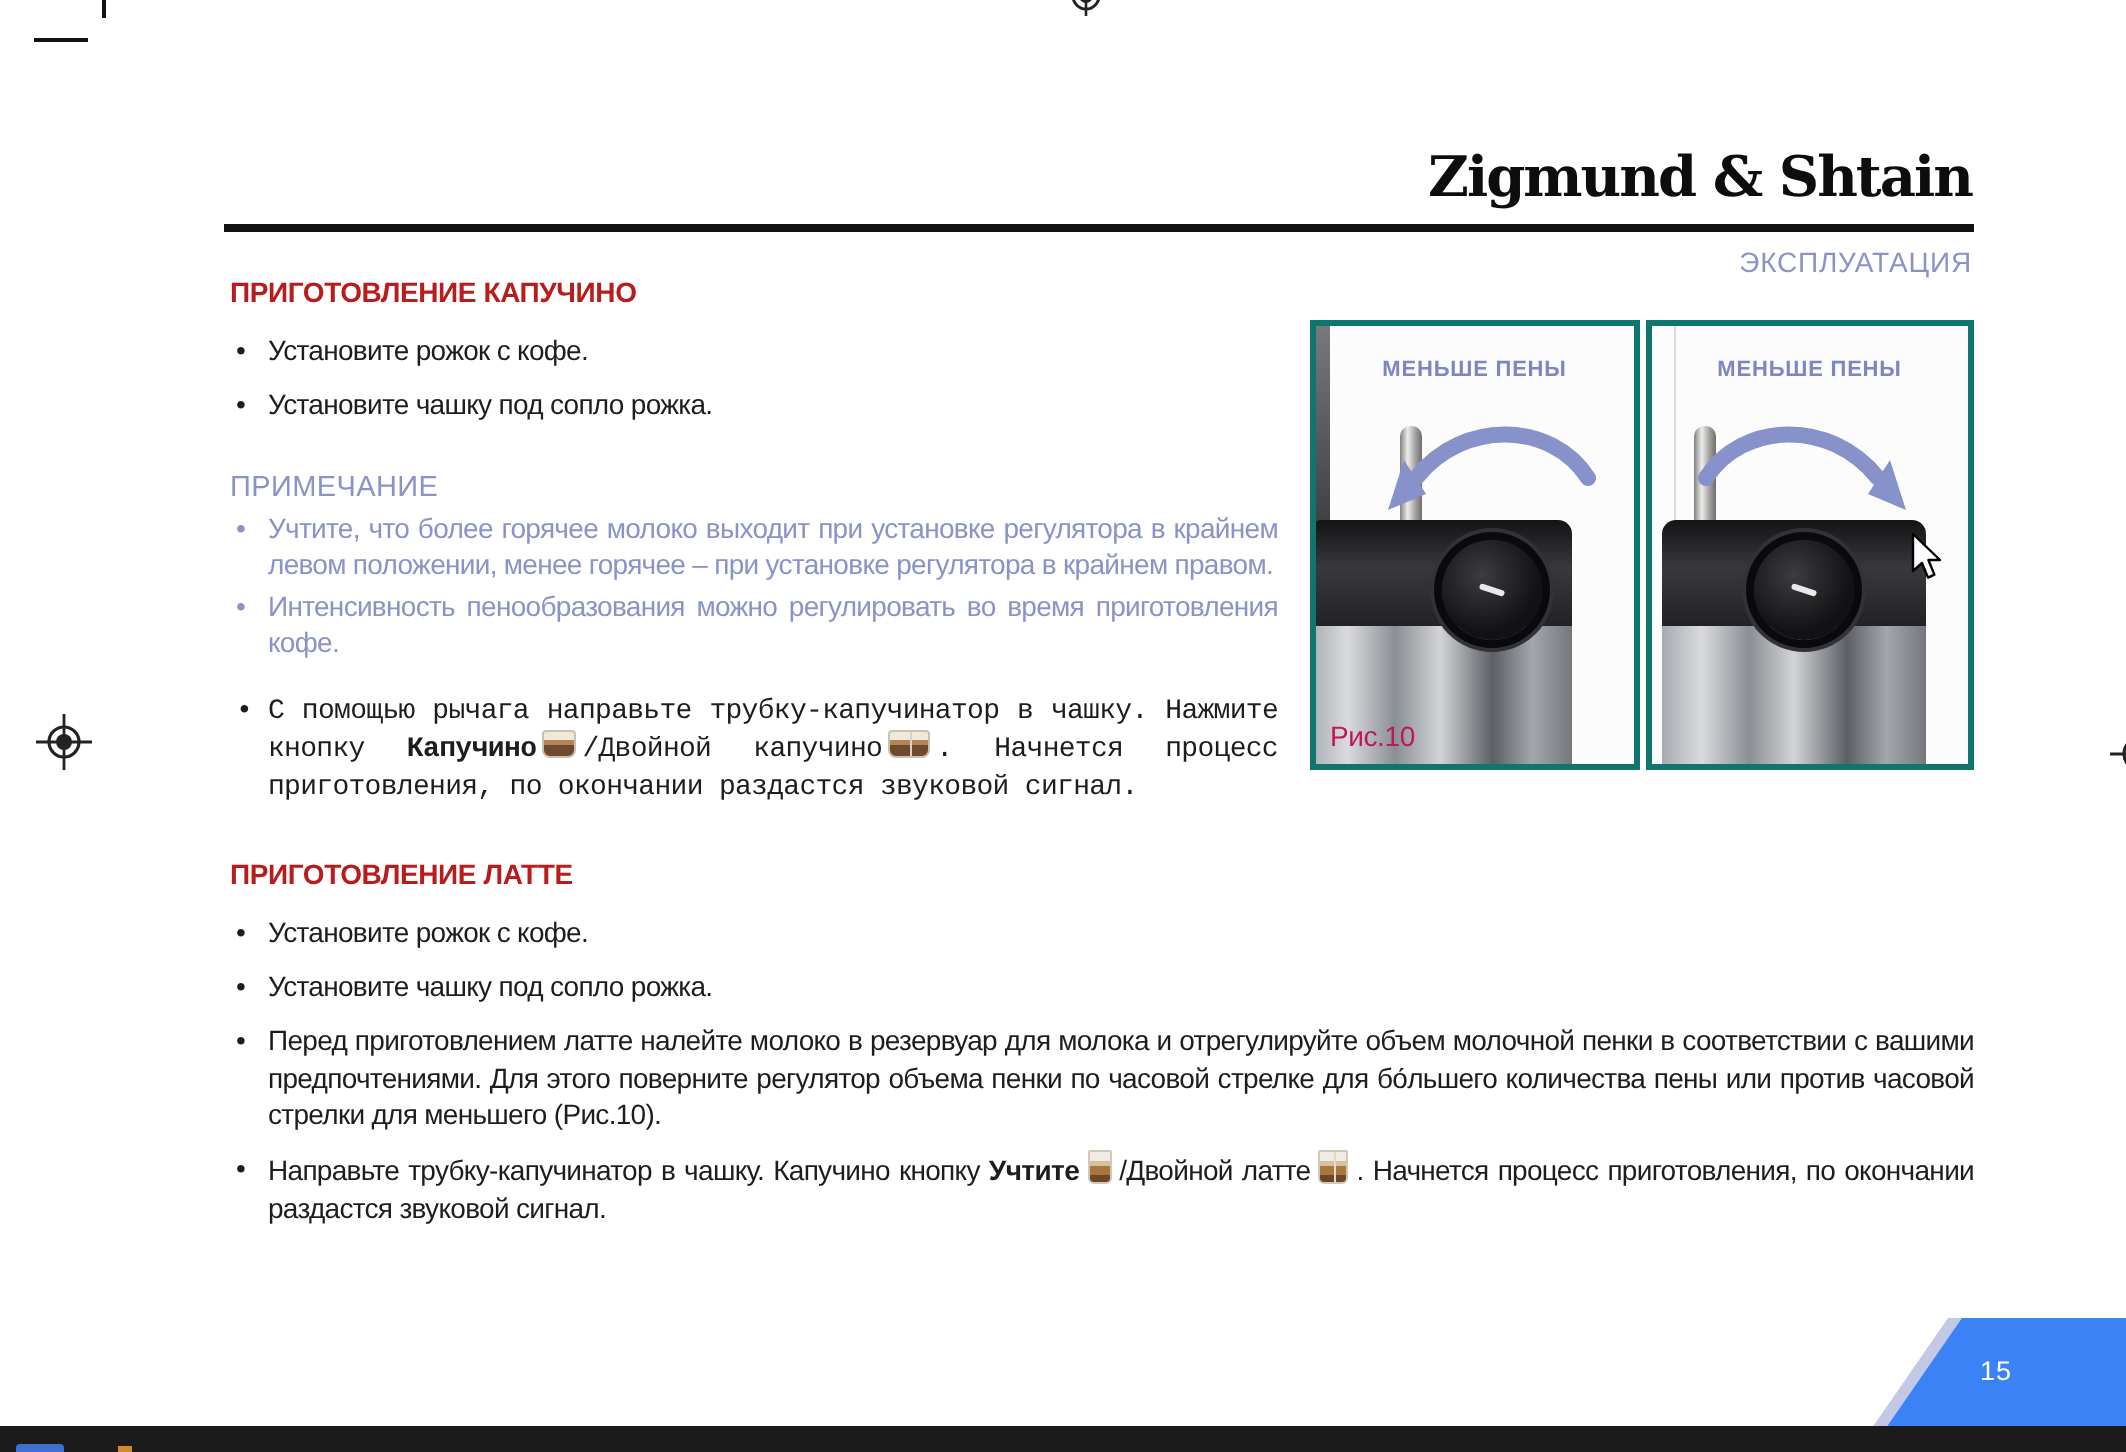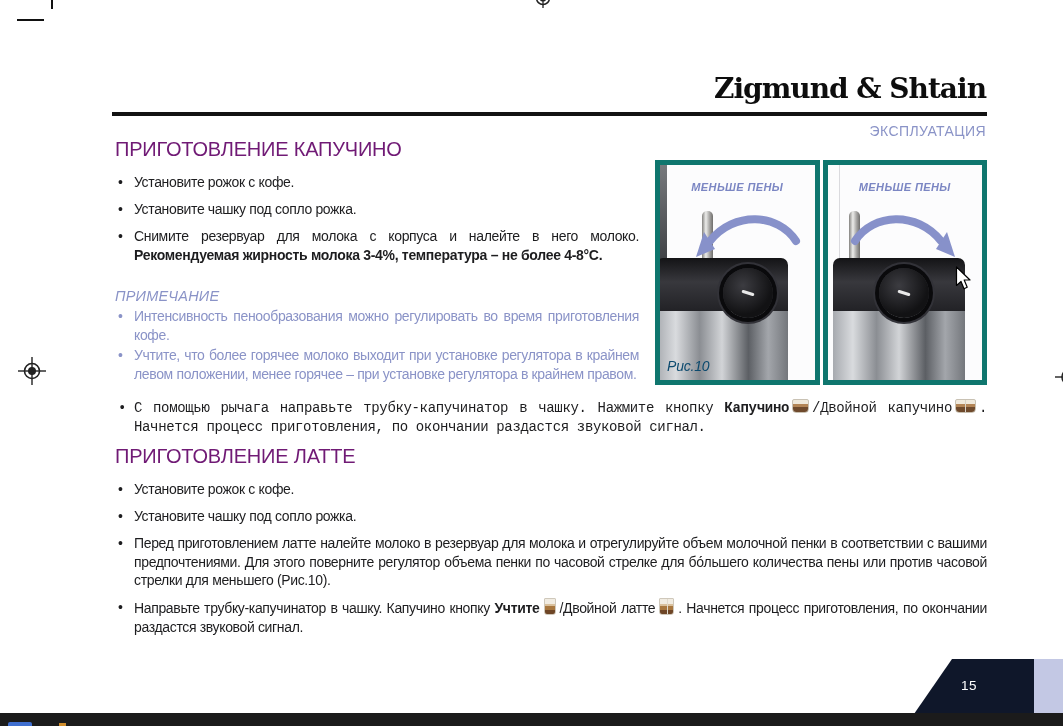--- a/index.html
+++ b/index.html
@@ -13,71 +13,71 @@
 
   
   .brand{position:absolute;top:72px;right:77px;font-family:"DejaVu Serif",serif;
          font-weight:bold;font-size:28px;letter-spacing:-1px;color:#0d0d0d;white-space:nowrap;}
   .header-rule{position:absolute;left:112px;top:112px;width:875px;height:4px;background:#121212;}
   .section-label{position:absolute;top:123px;right:77px;font-size:14px;font-weight:normal;
                  color:#8a93c7;letter-spacing:0.4px;}
 
   
   #main{position:absolute;left:115px;top:138px;width:872px;}
-  .doc-title{font-size:20px;font-weight:normal;color:#701a75;margin:0 0 12px 0;letter-spacing:-0.2px;}
+  .doc-title{font-size:14px;font-weight:bold;color:#b91c1c;margin:0 0 12px 0;letter-spacing:-0.2px;}
   .bullet{font-size:14px;line-height:18.5px;letter-spacing:-0.35px;text-align:justify;
           position:relative;padding-left:19px;margin:0 0 8.5px 0;}
   .bullet::before{content:"\2022";position:absolute;left:3px;top:0;}
   .note{margin-top:24px;color:#8a93c7;}
-  .note-title{font-size:14.5px;margin:0 0 3px 0;letter-spacing:0.2px;font-style:italic;}
+  .note-title{font-size:14.5px;margin:0 0 3px 0;letter-spacing:0.2px;}
   .note .bullet{color:#8a93c7;margin-bottom:2px;}
   .full-bullet{margin-top:16px;font-family:Liberation Mono, monospace;}
-  .latte-title{margin-top:9px;}
+  .latte-title{margin-top:26px;}
 
   
   .figure-float{float:right;width:332px;height:225px;margin:22px 0 14px 16px;display:flex;gap:3px;}
-  .panel{position:relative;flex:1;border:5px solid #0f766e;background:#fcfcfd;overflow:hidden;font-style:italic;}
+  .panel{position:relative;flex:1;border:3px solid #0f766e;background:#fcfcfd;overflow:hidden;}
   .panel-label{position:absolute;top:16px;left:0;width:100%;text-align:center;z-index:6;
                font-size:11px;font-weight:bold;color:#7b86c3;letter-spacing:0.4px;}
   .arrow-svg{position:absolute;top:32px;left:0;z-index:5;}
   .photo{position:absolute;bottom:0;height:169px;width:132px;}
   .photo.left-pos{left:-4px;}
   .photo.right-pos{left:5px;}
   .pin{position:absolute;top:0;width:11px;height:50px;border-radius:5px 5px 0 0;
        background:linear-gradient(90deg,#83827f,#ececea 35%,#a3a2a0 70%,#6f6e6c);}
   .cap{position:absolute;top:47px;left:0;width:100%;height:53px;border-radius:7px 7px 0 0;
        background:linear-gradient(180deg,#141416,#38383d 45%,#222226);}
   .knob{position:absolute;width:50px;height:50px;border-radius:50%;z-index:3;
         background:radial-gradient(circle at 40% 35%,#3c3c41,#121214 65%);
         box-shadow:0 0 0 4px #0a0a0c,0 0 0 6px #323238;}
   .knob-dash{position:absolute;top:50%;left:50%;width:13px;height:3px;background:#e9e9e9;
              border-radius:2px;transform:translate(-50%,-50%) rotate(18deg);}
   .cyl{position:absolute;top:100px;bottom:0;left:0;width:100%;
        background:linear-gradient(90deg,#a7aaaf 0%,#d9dbde 15%,#8b8e93 33%,#d2d4d7 50%,#5c5f64 70%,#a3a6ab 85%,#74777c 100%);}
   .edge-strip{position:absolute;left:0;top:0;width:7px;height:102px;
               background:linear-gradient(180deg,#77797d,#3c3e42);}
   .photo-edge-line{position:absolute;left:11px;top:0;width:1px;height:150px;background:#dadade;}
-  .fig-caption{position:absolute;left:7px;bottom:6px;z-index:7;font-size:14px;color:#0c4a6e;letter-spacing:-0.2px;}
+  .fig-caption{position:absolute;left:7px;bottom:6px;z-index:7;font-size:14px;color:#be185d;letter-spacing:-0.2px;}
 
   
   .cup-icon{display:inline-block;width:15px;height:12px;vertical-align:-1px;margin:0 3px;
             border:1px solid #c9c2b4;border-radius:2px 2px 4px 4px;position:relative;
             background:linear-gradient(180deg,#efe9dc 0 35%,#b38556 35% 55%,#6f4a2c 55% 100%);}
   .cup-icon.double{width:19px;}
   .cup-icon.double::after{content:"";position:absolute;left:50%;top:0;bottom:0;width:1px;background:#d8d2c6;}
   .latte-icon{display:inline-block;width:10px;height:15px;vertical-align:-2px;margin:0 4px;
               border:1px solid #cfc8bb;border-radius:1px 1px 3px 3px;position:relative;
               background:linear-gradient(180deg,#f1ece2 0 30%,#d9c09c 30% 45%,#a8773f 45% 75%,#6e4526 75% 100%);}
   .latte-icon.double{width:13px;}
   .latte-icon.double::after{content:"";position:absolute;left:50%;top:0;bottom:0;width:1px;background:#e0d9cc;}
 
   
   .page-tab-back{position:absolute;left:928px;top:659px;width:135px;height:55px;background:#c3c8e4;
                  clip-path:polygon(46px 0,135px 0,135px 55px,8px 55px);}
-  .page-tab{position:absolute;left:906px;top:659px;width:128px;height:55px;background:#0f172a;
+  .page-tab{position:absolute;left:935px;top:659px;width:128px;height:55px;background:#3b82f6;
             clip-path:polygon(46px 0,128px 0,128px 55px,8px 55px);}
   .page-tab span{position:absolute;left:55px;top:19px;color:#fff;font-size:13.5px;letter-spacing:0.5px;}
   .bottom-bar{position:absolute;left:0;bottom:0;width:100%;height:13px;background:#1b1b1b;}
   .tb-icon-blue{position:absolute;left:8px;bottom:0;width:24px;height:4px;background:#3f6fd0;border-radius:2px 2px 0 0;}
   .tb-icon-orange{position:absolute;left:59px;bottom:0;width:7px;height:3px;background:#cf8c2a;}
 
   .cursor-svg{position:absolute;left:955px;top:266px;z-index:20;}
   b{letter-spacing:-0.3px;}
 </style>
 </head>
@@ -148,29 +148,25 @@
           </div>
           <div class="cyl"></div>
         </div>
       </div>
     </div>
 
     <h2 class="doc-title">ПРИГОТОВЛЕНИЕ КАПУЧИНО</h2>
 
     <div class="bullet">Установите рожок с кофе.</div>
     <div class="bullet">Установите чашку под сопло рожка.</div>
-    <div class="bullet">
-      <span>Снимите резервуар для молока с корпуса и налейте в него молоко.</span>
-      <b>Рекомендуемая жирность молока 3-4%, температура – не более 4-8°С.</b>
-    </div>
 
     <div class="note">
       <div class="note-title">ПРИМЕЧАНИЕ</div>
+      <div class="bullet">Учтите, что более горячее молоко выходит при установке регулятора в крайнем левом положении, менее горячее – при установке регулятора в крайнем правом.</div>
       <div class="bullet">Интенсивность пенообразования можно регулировать во время приготовления кофе.</div>
-      <div class="bullet">Учтите, что более горячее молоко выходит при установке регулятора в крайнем левом положении, менее горячее – при установке регулятора в крайнем правом.</div>
     </div>
 
     <div class="bullet full-bullet">
       <span>С помощью рычага направьте трубку-капучинатор в чашку. Нажмите кнопку</span>
       <b>Капучино</b><span class="cup-icon"></span><span>/Двойной капучино</span><span class="cup-icon double"></span><span>. Начнется процесс приготовления, по окончании раздастся звуковой сигнал.</span>
     </div>
 
     <h2 class="doc-title latte-title">ПРИГОТОВЛЕНИЕ ЛАТТЕ</h2>
     <div class="bullet">Установите рожок с кофе.</div>
     <div class="bullet">Установите чашку под сопло рожка.</div>

